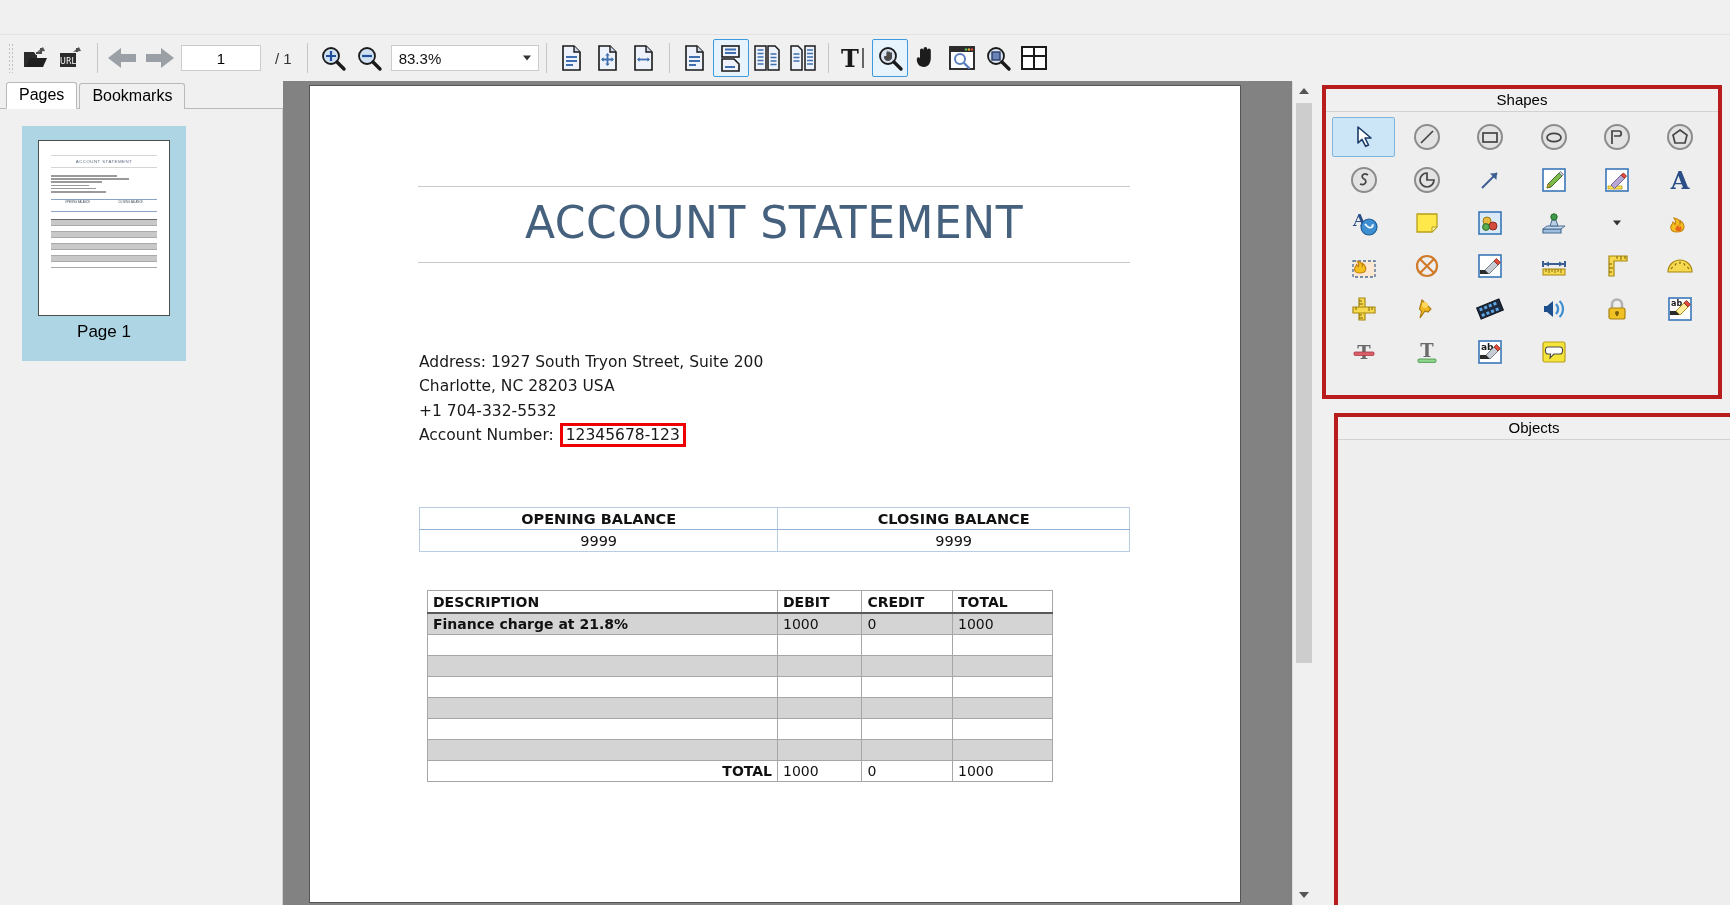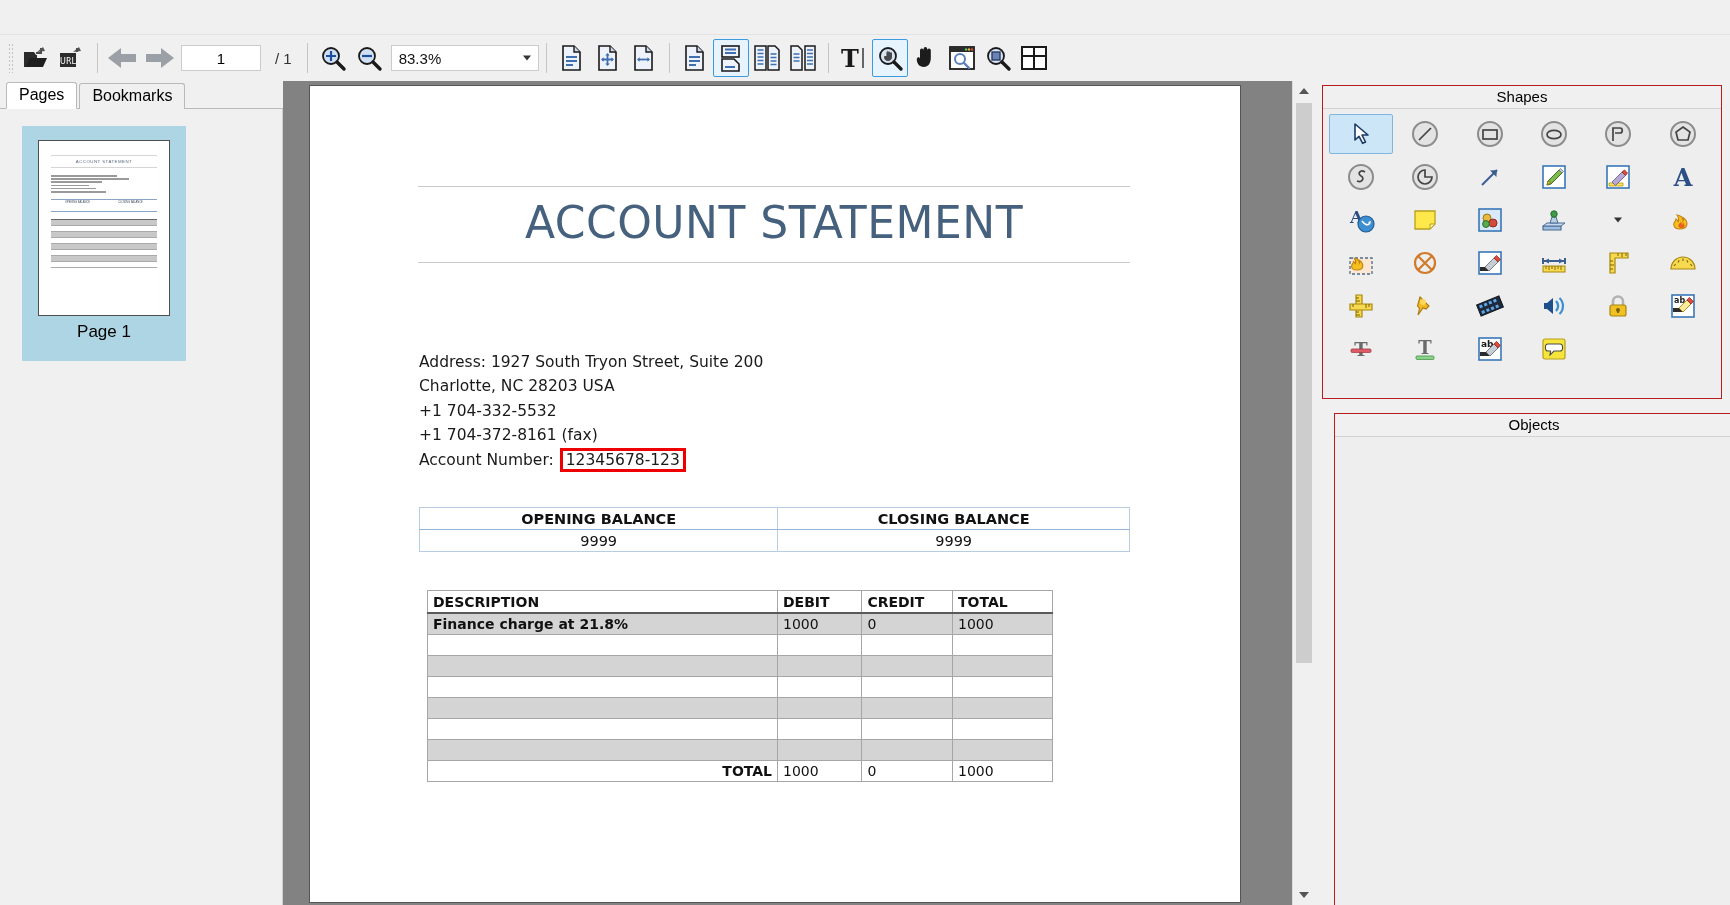--- a/index.html
+++ b/index.html
@@ -179,21 +179,21 @@
   .vsb .thumbbar{position:absolute;left:3px;top:22px;width:16px;height:560px;background:#cdcdcd;border-radius:1px;}
   .caret{width:0;height:0;border-left:5px solid transparent;border-right:5px solid transparent;}
   .caret.up{border-bottom:6px solid #555;}
   .caret.down{border-top:6px solid #555;}
 
   
   .rightwrap{
     position:absolute;left:1314px;top:81px;width:416px;height:824px;background:#f0f0f0;
   }
   .panel{
-    position:absolute;background:#f0f0f0;border:1px solid #b91c1c;box-sizing:border-box;
+    position:absolute;background:#f0f0f0;border:4px solid #b91c1c;box-sizing:border-box;
   }
   .panel-title{
     height:22px;line-height:22px;text-align:center;font-size:15px;color:#000;
     background:#f0f0f0;
   }
   .panel-body{position:absolute;left:0;right:0;top:22px;bottom:0;background:#eeeeee;
     border-top:1px solid #d2d2d2;}
   #shapes-panel{left:8px;top:4px;width:400px;height:314px;}
   #objects-panel{left:20px;top:332px;width:400px;height:552px;}
   .shape-grid{display:grid;grid-template-columns:repeat(6,1fr);
@@ -427,21 +427,20 @@
     <div class="page">
       <div class="doc-inner">
         <div class="rule-top"></div>
         <div class="doc-title">ACCOUNT STATEMENT</div>
         <div class="rule-bot"></div>
 
         <div class="addr">
           <div>Address: 1927 South Tryon Street, Suite 200</div>
           <div>Charlotte, NC 28203 USA</div>
           <div>+1 704-332-5532</div>
-          <div>+1 704-372-8161 (fax)</div>
           <div>
             <span>Account Number:</span><span class="acct-hl">12345678-123</span>
           </div>
         </div>
 
         <table class="baltable">
           <tbody>
               <tr>
             <td class="hd">OPENING BALANCE</td>
             <td class="hd">CLOSING BALANCE</td>

